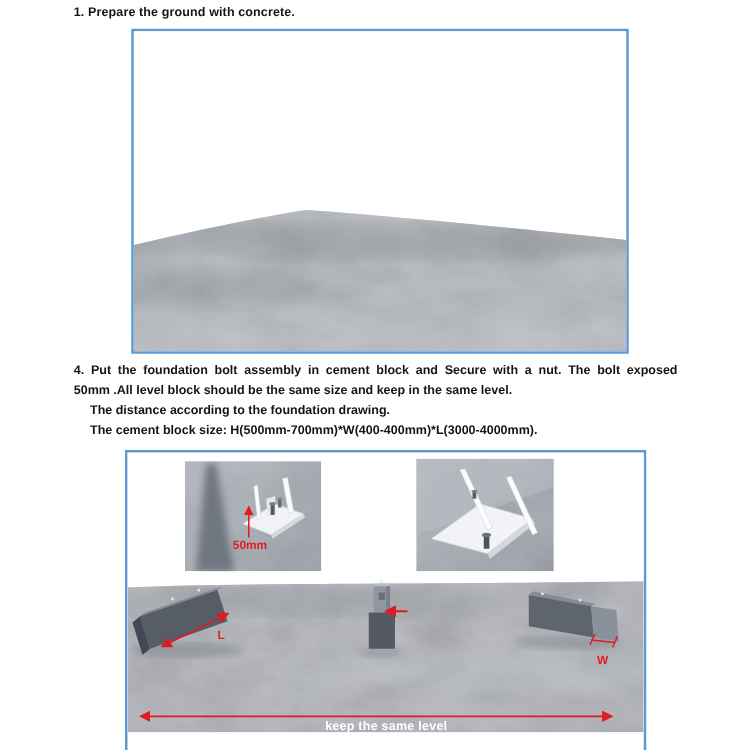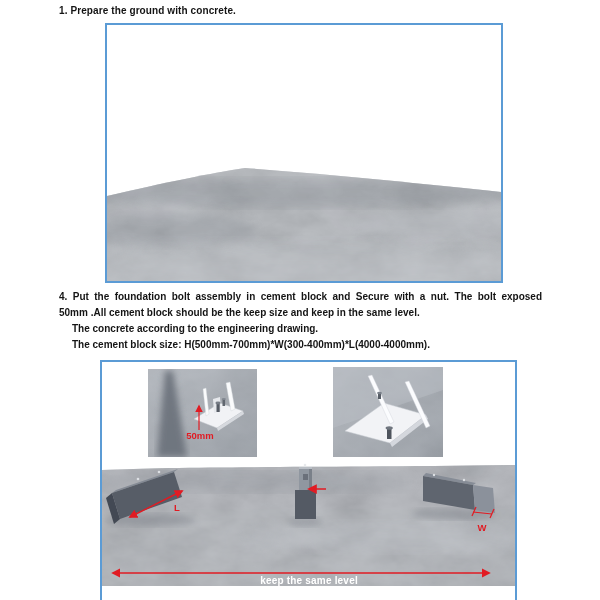--- a/index.html
+++ b/index.html
@@ -65,23 +65,23 @@
         <ellipse cx="190" cy="168" rx="230" ry="14" fill="#81878f" opacity="0.30" filter="url(#blur1a)"></ellipse>
         <ellipse cx="60" cy="205" rx="90" ry="16" fill="#878d95" opacity="0.25" filter="url(#blur1a)"></ellipse>
         <ellipse cx="210" cy="245" rx="260" ry="28" fill="#c9cdd2" opacity="0.35" filter="url(#blur1b)"></ellipse>
         <ellipse cx="330" cy="200" rx="90" ry="14" fill="#c4c8ce" opacity="0.25" filter="url(#blur1a)"></ellipse>
       </g>
     </svg>
   </div>
 
   <div class="para">
     <div class="jline">4. Put the foundation bolt assembly in cement block and Secure with a nut. The bolt exposed</div>
-    <div>50mm .All cement block should be the keep size and keep in the same level.</div>
-    <div class="indent">The concrete according to the engineering drawing.</div>
-    <div class="indent">The cement block size: H(500mm-700mm)*W(300-400mm)*L(4000-4000mm).</div>
+    <div>50mm .All level block should be the same size and keep in the same level.</div>
+    <div class="indent">The distance according to the foundation drawing.</div>
+    <div class="indent">The cement block size: H(500mm-700mm)*W(400-400mm)*L(3000-4000mm).</div>
   </div>
 
   <div class="figure figure2">
     <svg width="413" height="224" viewBox="0 0 413 224">
       <defs>
         <filter id="noiseF2" x="-5%" y="-5%" width="110%" height="110%">
           <feTurbulence type="fractalNoise" baseFrequency="0.022 0.038" numOctaves="4" seed="21" stitchTiles="stitch"></feTurbulence>
           <feColorMatrix type="matrix" values="0.33 0.33 0.33 0 0  0.33 0.33 0.33 0 0  0.33 0.33 0.33 0 0  0 0 0 0 1"></feColorMatrix>
         </filter>
         <filter id="noiseC2" x="-5%" y="-5%" width="110%" height="110%">

